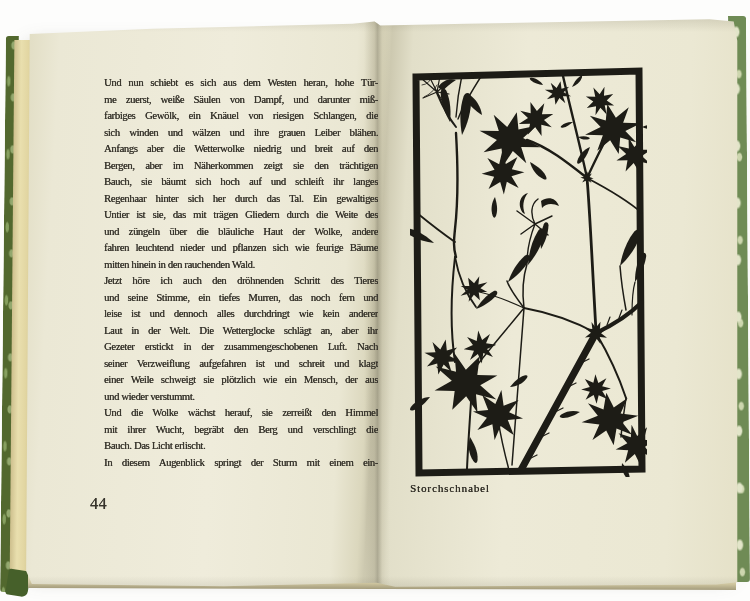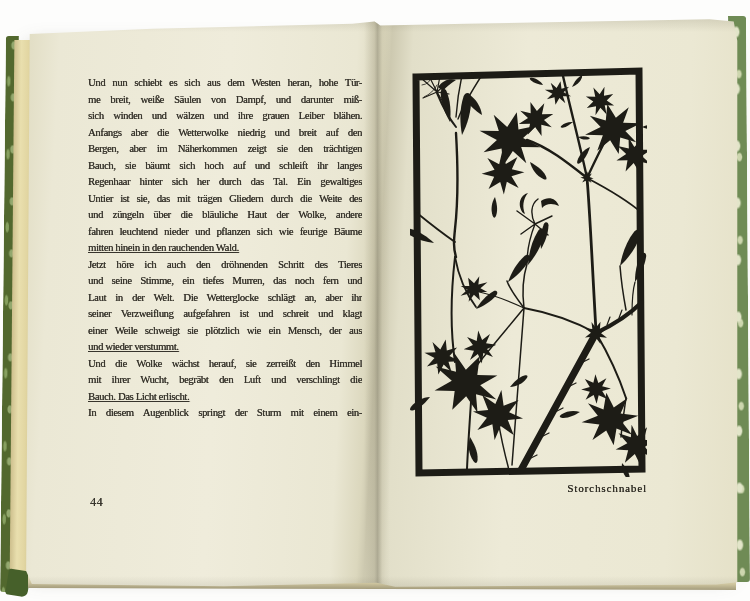--- a/index.html
+++ b/index.html
@@ -73,38 +73,38 @@
     background:linear-gradient(0deg,rgba(70,65,45,.12),transparent);
   }
   .gutter{
     position:absolute;left:340px;top:0;width:26px;height:100%;
     background:linear-gradient(90deg,transparent 0%,rgba(95,88,60,.18) 40%,
       rgba(60,55,35,.28) 52%,rgba(120,112,80,.10) 70%,transparent 100%);
   }
 
   
   .textblock{
-    position:absolute;left:64px;top:57px;width:274px;
+    position:absolute;left:80px;top:57px;width:274px;
     color:#37342c;font-size:10.6px;line-height:16.5px;letter-spacing:-.35px;
     text-shadow:.25px 0 0 currentColor;
   }
   .tl{
     height:16.5px;overflow:hidden;white-space:nowrap;
     text-align:justify;text-align-last:justify;
   }
-  .tl.pend{text-align-last:left;text-decoration:underline;}
+  .tl.pend{text-align-last:left;}
   .page-number{
-    position:absolute;left:66px;top:477px;color:#37342c;font-size:12px;
+    position:absolute;left:66px;top:477px;color:#37342c;font-size:16px;
     letter-spacing:.5px;text-shadow:.25px 0 0 currentColor;text-align:right;
   }
 
   
   .illustration{position:absolute;left:386px;top:49px;width:237px;height:410px;}
   .caption{
-    position:absolute;left:386px;top:464px;width:237px;text-align:right;
+    position:absolute;left:386px;top:464px;width:237px;text-align:left;
     color:#2f2c24;font-size:11px;letter-spacing:.9px;
     text-shadow:.25px 0 0 currentColor;
   }
 </style>
 </head>
 <body>
 
 <div class="scene">
   <div class="book-shadow"></div>
   <div class="cover-left"></div>
@@ -113,38 +113,41 @@
   <div class="page-stack-bottom"></div>
   <div class="cover-right"></div>
 
   <div class="spread">
     <div class="top-shade"></div>
     <div class="bottom-shade"></div>
     <div class="gutter"></div>
 
     <div class="textblock">
       <div class="tl">Und nun schiebt es sich aus dem Westen heran, hohe Tür-</div>
-      <div class="tl">me breit, weiße Säulen von Dampf, und darunter miß-</div>
+      <div class="tl">me zuerst, weiße Säulen von Dampf, und darunter miß-</div>
+      <div class="tl">farbiges Gewölk, ein Knäuel von riesigen Schlangen, die</div>
       <div class="tl">sich winden und wälzen und ihre grauen Leiber blähen.</div>
       <div class="tl">Anfangs aber die Wetterwolke niedrig und breit auf den</div>
       <div class="tl">Bergen, aber im Näherkommen zeigt sie den trächtigen</div>
       <div class="tl">Bauch, sie bäumt sich hoch auf und schleift ihr langes</div>
       <div class="tl">Regenhaar hinter sich her durch das Tal. Ein gewaltiges</div>
       <div class="tl">Untier ist sie, das mit trägen Gliedern durch die Weite des</div>
       <div class="tl">und züngeln über die bläuliche Haut der Wolke, andere</div>
       <div class="tl">fahren leuchtend nieder und pflanzen sich wie feurige Bäume</div>
       <div class="tl pend">mitten hinein in den rauchenden Wald.</div>
       <div class="tl">Jetzt höre ich auch den dröhnenden Schritt des Tieres</div>
       <div class="tl">und seine Stimme, ein tiefes Murren, das noch fern und</div>
+      <div class="tl">leise ist und dennoch alles durchdringt wie kein anderer</div>
       <div class="tl">Laut in der Welt. Die Wetterglocke schlägt an, aber ihr</div>
+      <div class="tl">Gezeter erstickt in der zusammengeschobenen Luft. Nach</div>
       <div class="tl">seiner Verzweiflung aufgefahren ist und schreit und klagt</div>
       <div class="tl">einer Weile schweigt sie plötzlich wie ein Mensch, der aus</div>
       <div class="tl pend">und wieder verstummt.</div>
       <div class="tl">Und die Wolke wächst herauf, sie zerreißt den Himmel</div>
-      <div class="tl">mit ihrer Wucht, begräbt den Luft und verschlingt die</div>
+      <div class="tl">mit ihrer Wucht, begräbt den Berg und verschlingt die</div>
       <div class="tl pend">Bauch. Das Licht erlischt.</div>
       <div class="tl">In diesem Augenblick springt der Sturm mit einem ein-</div>
     </div>
     <div class="page-number">44</div>
 
     <svg class="illustration" viewBox="0 0 237 410" xmlns="http://www.w3.org/2000/svg">
       <defs>
         <path id="star8" d="M30,2 L12,6 L20,22 L5,12 L-1,30 L-6,12 L-22,20 L-12,4 L-30,-2 L-12,-6 L-20,-22 L-5,-12 L1,-30 L6,-12 L22,-20 L12,-4 Z"></path>
         <path id="lobe" d="M0,0 C4,-8 5,-18 1,-27 C-1,-31 -3,-30 -4,-26 C-6,-17 -3,-8 0,0 Z"></path>
         <path id="pod" d="M0,0 C3,-9 5,-20 3,-31 C2,-35 -2,-35 -3,-31 C-5,-20 -3,-9 0,0 Z"></path>

